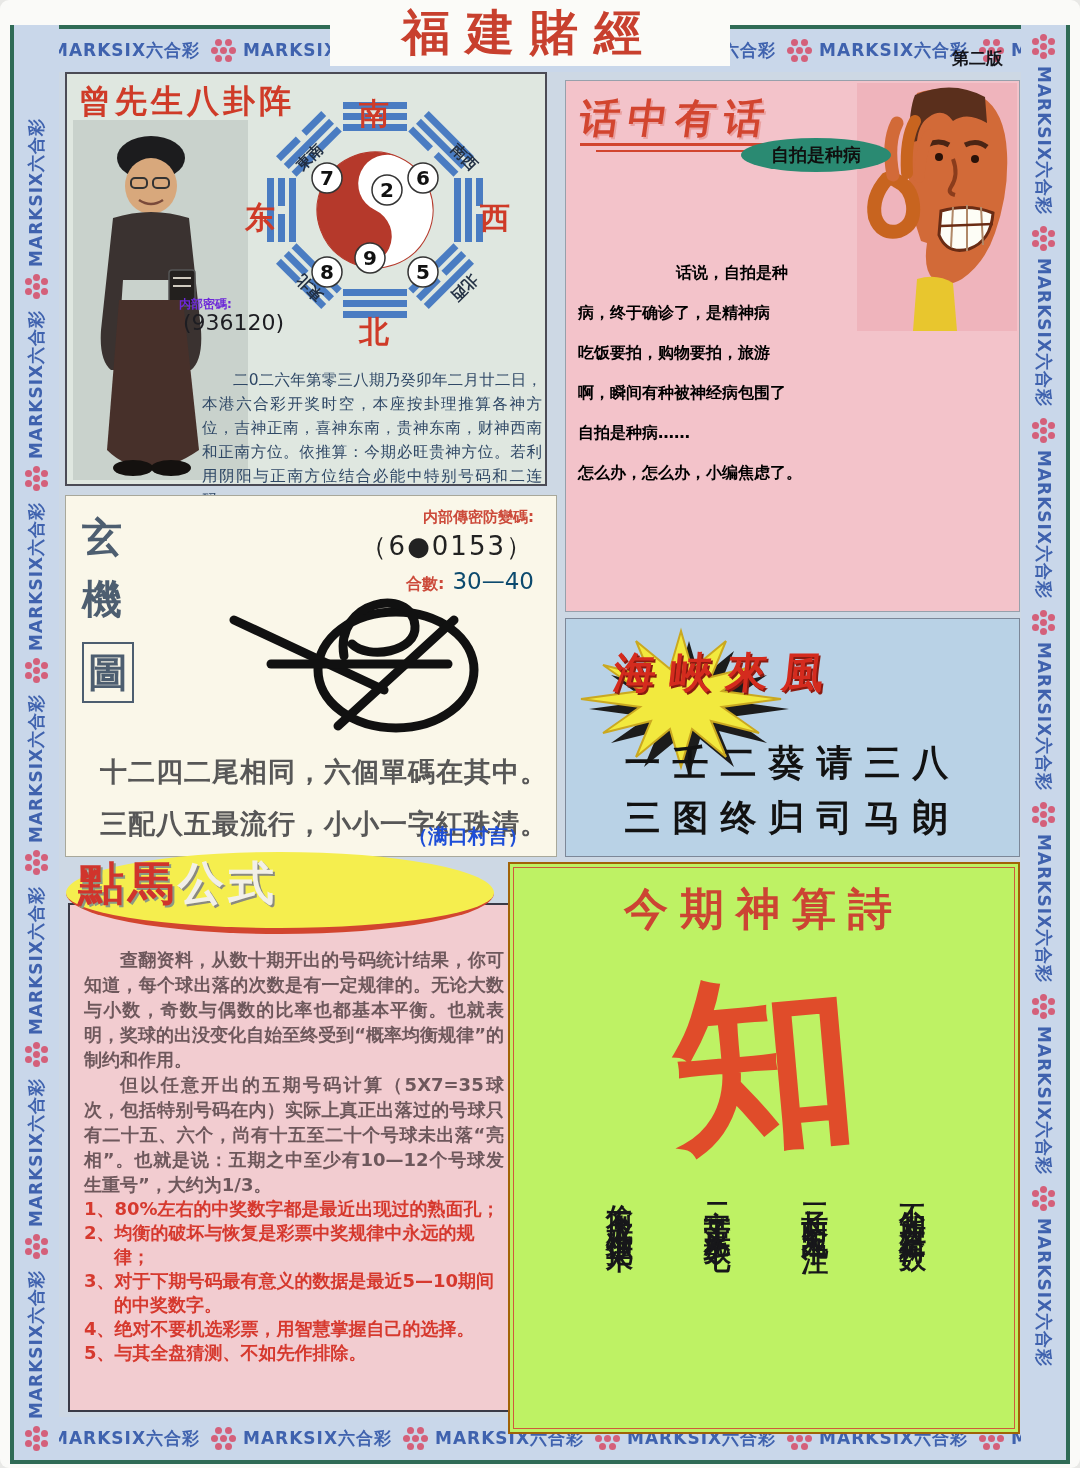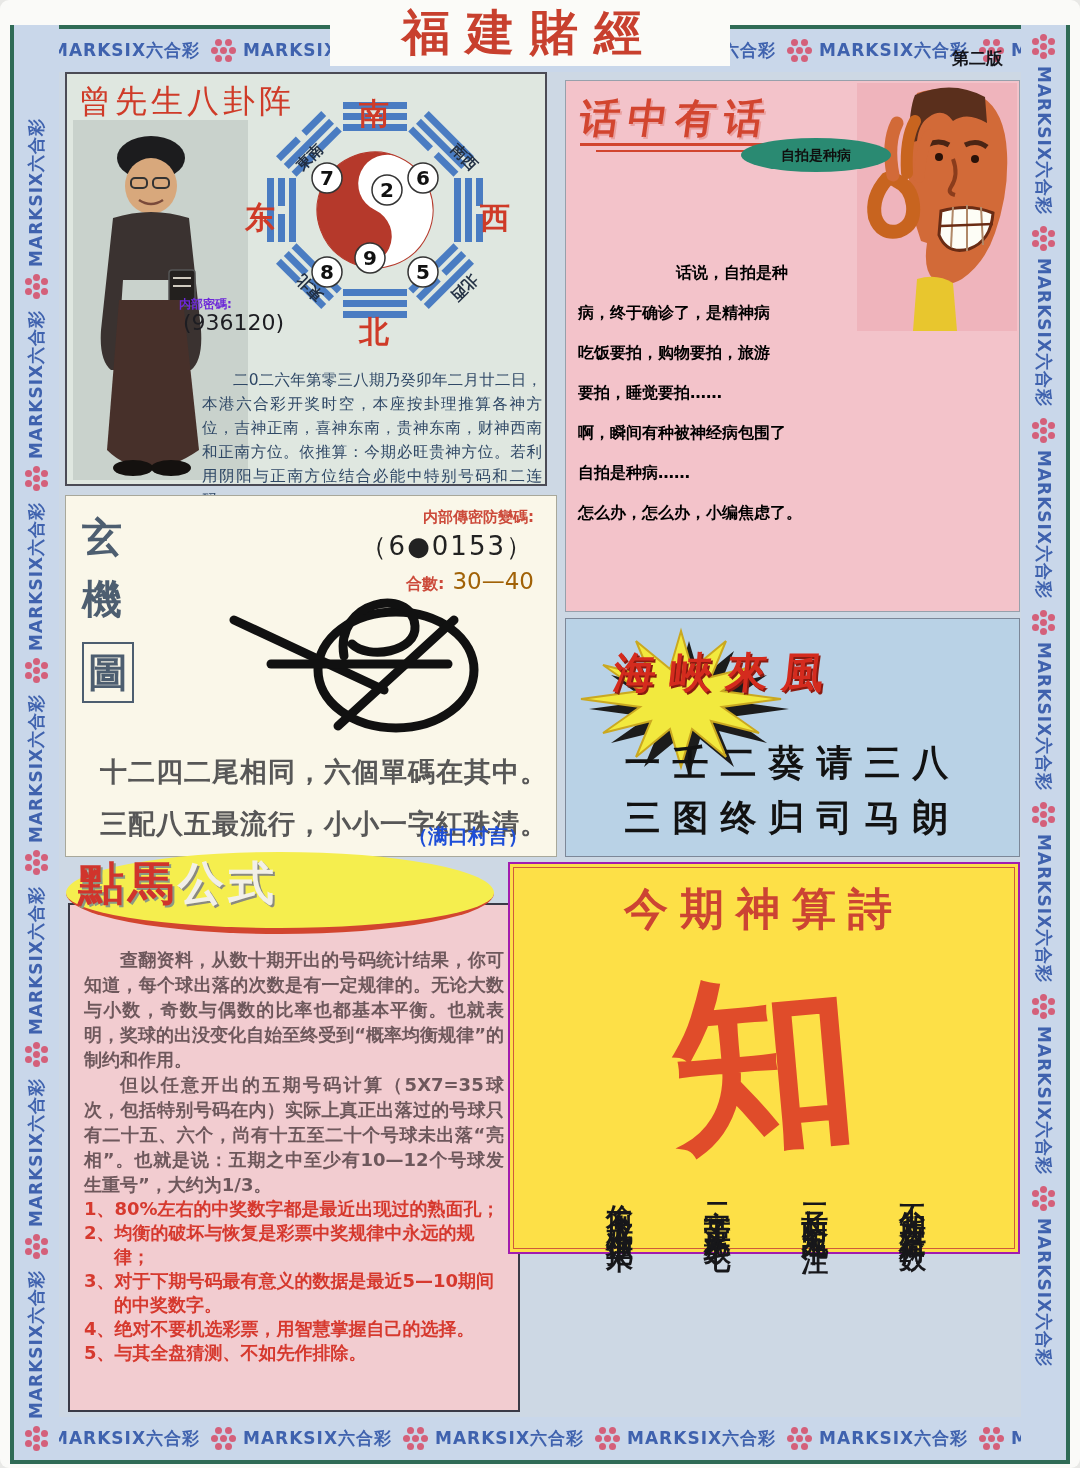--- a/index.html
+++ b/index.html
@@ -21,54 +21,54 @@
                transform-origin:0 0;border-top:4px solid #2f6b56;}
   #content-bg{position:absolute;left:55px;top:66px;width:970px;height:1351px;background:#cdd8e4;}
   #title-block{position:absolute;left:330px;top:0;width:400px;height:66px;background:#fbfbf8;
                text-align:center;z-index:5;}
   #page-title{font-family:"DejaVu Serif",serif;font-weight:bold;color:#c8402e;font-size:48px;
               letter-spacing:16px;line-height:64px;}
   #edition{position:absolute;left:952px;top:47px;font-size:17px;color:#15151a;z-index:6;font-weight:bold;}
   .box{position:absolute;box-sizing:border-box;}
   
   #bagua-box{left:65px;top:72px;width:482px;height:414px;background:#dfe7e0;border:2px solid #4b4b55;}
-  #bagua-title{position:absolute;left:12px;top:6px;color:#cf3b28;font-size:32px;font-weight:normal;letter-spacing:4px;}
+  #bagua-title{position:absolute;left:12px;top:6px;color:#cf3b28;font-size:32px;font-weight:bold;letter-spacing:4px;}
   #man-svg{position:absolute;left:6px;top:46px;}
   .dir{position:absolute;color:#cf3b28;font-size:30px;font-weight:bold;z-index:3;}
   .corner{position:absolute;color:#223044;font-size:15px;font-weight:bold;z-index:3;}
   #inner-code-label{position:absolute;left:112px;top:222px;color:#6d28d9;font-size:12px;font-weight:bold;}
   #inner-code{position:absolute;left:116px;top:236px;color:#1d1d22;font-size:22px;}
   #bagua-para{position:absolute;left:135px;top:294px;width:340px;color:#2f4866;font-size:15.5px;
               line-height:24px;text-indent:2em;text-align:justify;}
   
   #huazhong-box{left:565px;top:80px;width:455px;height:532px;background:#f3c3ca;border:1px solid #97a0ab;}
   #huazhong-title{position:absolute;left:14px;top:10px;color:#d2452f;font-size:40px;font-weight:bold;
                   transform:skewX(-8deg);letter-spacing:8px;text-shadow:2px 2px 0 #e9a0a0;}
   .hz-underline{position:absolute;background:#d2452f;height:3px;}
   #hz-u1{left:14px;top:62px;width:300px;}
   #hz-u2{left:30px;top:69px;width:250px;height:2px;}
   #selfie-badge{position:absolute;left:175px;top:57px;width:150px;height:34px;background:#2a8a72;
-                border-radius:50%;color:#10100f;font-size:14px;font-weight:bold;text-align:center;
+                border-radius:50%;color:#10100f;font-size:18px;font-weight:bold;text-align:center;
                 line-height:34px;z-index:4;}
   #caricature-svg{position:absolute;right:2px;top:2px;}
   #huazhong-lines{position:absolute;left:12px;top:172px;width:420px;color:#000000;font-size:16px;
                   line-height:40px;font-weight:bold;}
   #huazhong-lines .hzline{white-space:nowrap;}
   #huazhong-lines .hzline:first-child{text-indent:98px;}
   
   #xuanji-box{left:65px;top:495px;width:492px;height:362px;background:#faf7e9;border:1px solid #a8a89a;}
   .xj-char{position:absolute;left:16px;color:#4d5e70;font-size:40px;font-family:"DejaVu Serif",serif;font-weight:bold;}
   #xj-c0{top:14px;} #xj-c1{top:76px;}
   #xj-c2{top:146px;border:2px solid #4d5e70;padding:1px 4px;}
   #xj-code-wrap{position:absolute;right:22px;top:12px;text-align:right;}
   #xj-code-label{color:#cc4a3a;font-size:15px;font-weight:bold;}
   #xj-code{color:#222;font-size:26px;letter-spacing:2px;margin-top:2px;}
   #xj-sum{margin-top:4px;}
   #xj-sum-label{color:#cc4a3a;font-size:16px;font-weight:bold;}
-  #xj-sum-value{color:#a16207;font-size:23px;margin-left:8px;}
+  #xj-sum-value{color:#0c4a6e;font-size:23px;margin-left:8px;}
   #doodle-svg{position:absolute;left:150px;top:62px;}
   .xj-line{position:absolute;left:34px;width:440px;color:#575757;font-size:27px;font-weight:bold;letter-spacing:1px;white-space:nowrap;}
   #xj-line1{top:258px;} #xj-line2{top:310px;}
   #xj-source{position:absolute;right:28px;bottom:6px;color:#1d4ed8;font-size:20px;font-weight:bold;}
   
   #haixia-box{left:565px;top:618px;width:455px;height:239px;background:#b9d2e6;border:1px solid #7c8798;}
   #starburst-svg{position:absolute;left:0;top:0;}
   #haixia-title{position:absolute;left:48px;top:26px;color:#d42b1e;font-size:42px;font-weight:bold;
                 transform:skewX(-6deg);letter-spacing:14px;text-shadow:2px 2px 0 #8a1a10;z-index:3;white-space:nowrap;}
   .hx-line{position:absolute;left:0;width:100%;text-align:center;color:#121212;font-size:36px;
@@ -79,21 +79,21 @@
                   border-radius:50%;border-bottom:6px solid #d2452f;z-index:4;}
   #dianma-title{position:absolute;left:78px;top:853px;font-size:46px;font-weight:bold;z-index:5;letter-spacing:4px;}
   #dianma-title .t-red{color:#d0342c;text-shadow:2px 2px 0 #8d9a84;}
   #dianma-title .t-white{color:#f2f0e8;text-shadow:2px 2px 0 #8a8a80;}
   #dianma-box{left:68px;top:903px;width:452px;height:509px;background:#f2ccd0;border:2px solid #3a3a46;
               padding:42px 14px 8px 14px;}
   .dm-para{color:#6e585c;font-size:18px;line-height:25px;font-weight:bold;text-indent:2em;text-align:justify;margin:0;}
   #dm-rules-title{color:#d6392e;font-size:18px;font-weight:bold;text-indent:2em;margin-top:2px;}
   .dm-rule{color:#d6392e;font-size:18px;line-height:24px;font-weight:bold;padding-left:30px;text-indent:-30px;}
   
-  #shensuan-box{left:508px;top:862px;width:512px;height:392px;background:#fde047;border:2px solid #a21caf;}
+  #shensuan-box{left:508px;top:862px;width:512px;height:572px;background:#bef264;border:2px solid #a16207;}
   #shensuan-inner{position:absolute;left:3px;top:3px;right:3px;bottom:3px;border:1px solid #cf5a3c;}
   #shensuan-title{position:absolute;left:0;top:16px;width:100%;text-align:center;color:#cc4433;
                   font-size:44px;font-weight:bold;letter-spacing:12px;font-family:"DejaVu Serif",serif;}
   #big-char{position:absolute;left:0;top:88px;width:100%;text-align:center;color:#e04c2a;
             font-size:185px;line-height:220px;font-family:"DejaVu Serif",serif;font-weight:bold;
             transform:rotate(-5deg);}
   #verses{position:absolute;left:30px;top:318px;width:452px;height:220px;display:flex;
           justify-content:space-evenly;}
   .verse{writing-mode:vertical-rl;text-orientation:upright;color:#17171a;font-size:27px;
          letter-spacing:7px;font-family:"DejaVu Serif",serif;font-weight:bold;}
@@ -358,21 +358,20 @@
       <path d="M30,96 Q14,114 18,134 Q24,152 42,148 Q58,142 56,122 Q54,104 40,98 Q34,94 30,96 Z" fill="none" stroke="#c8641f" stroke-width="14" stroke-linecap="round"></path>
       <path d="M36,92 Q30,60 40,40" stroke="#d26a38" stroke-width="13" stroke-linecap="round" fill="none"></path>
       <path d="M50,90 Q48,56 58,38" stroke="#c8641f" stroke-width="12" stroke-linecap="round" fill="none"></path>
       <path d="M62,94 Q64,66 72,52" stroke="#d26a38" stroke-width="11" stroke-linecap="round" fill="none"></path>
       <path d="M60,196 Q80,190 96,200 L100,248 L56,248 Z" fill="#e8c62e"></path>
     </svg>
     <div id="huazhong-lines">
       <div class="hzline">话说，自拍是种</div>
       <div class="hzline">病，终于确诊了，是精神病</div>
       <div class="hzline">吃饭要拍，购物要拍，旅游</div>
-      <div class="hzline">要拍，睡觉要拍……</div>
       <div class="hzline">啊，瞬间有种被神经病包围了</div>
       <div class="hzline">自拍是种病……</div>
       <div class="hzline">怎么办，怎么办，小编焦虑了。</div>
     </div>
   </div>
 
   <div id="xuanji-box" class="box">
     <div id="xj-c0" class="xj-char">玄</div>
     <div id="xj-c1" class="xj-char">機</div>
     <div id="xj-c2" class="xj-char">圖</div>

